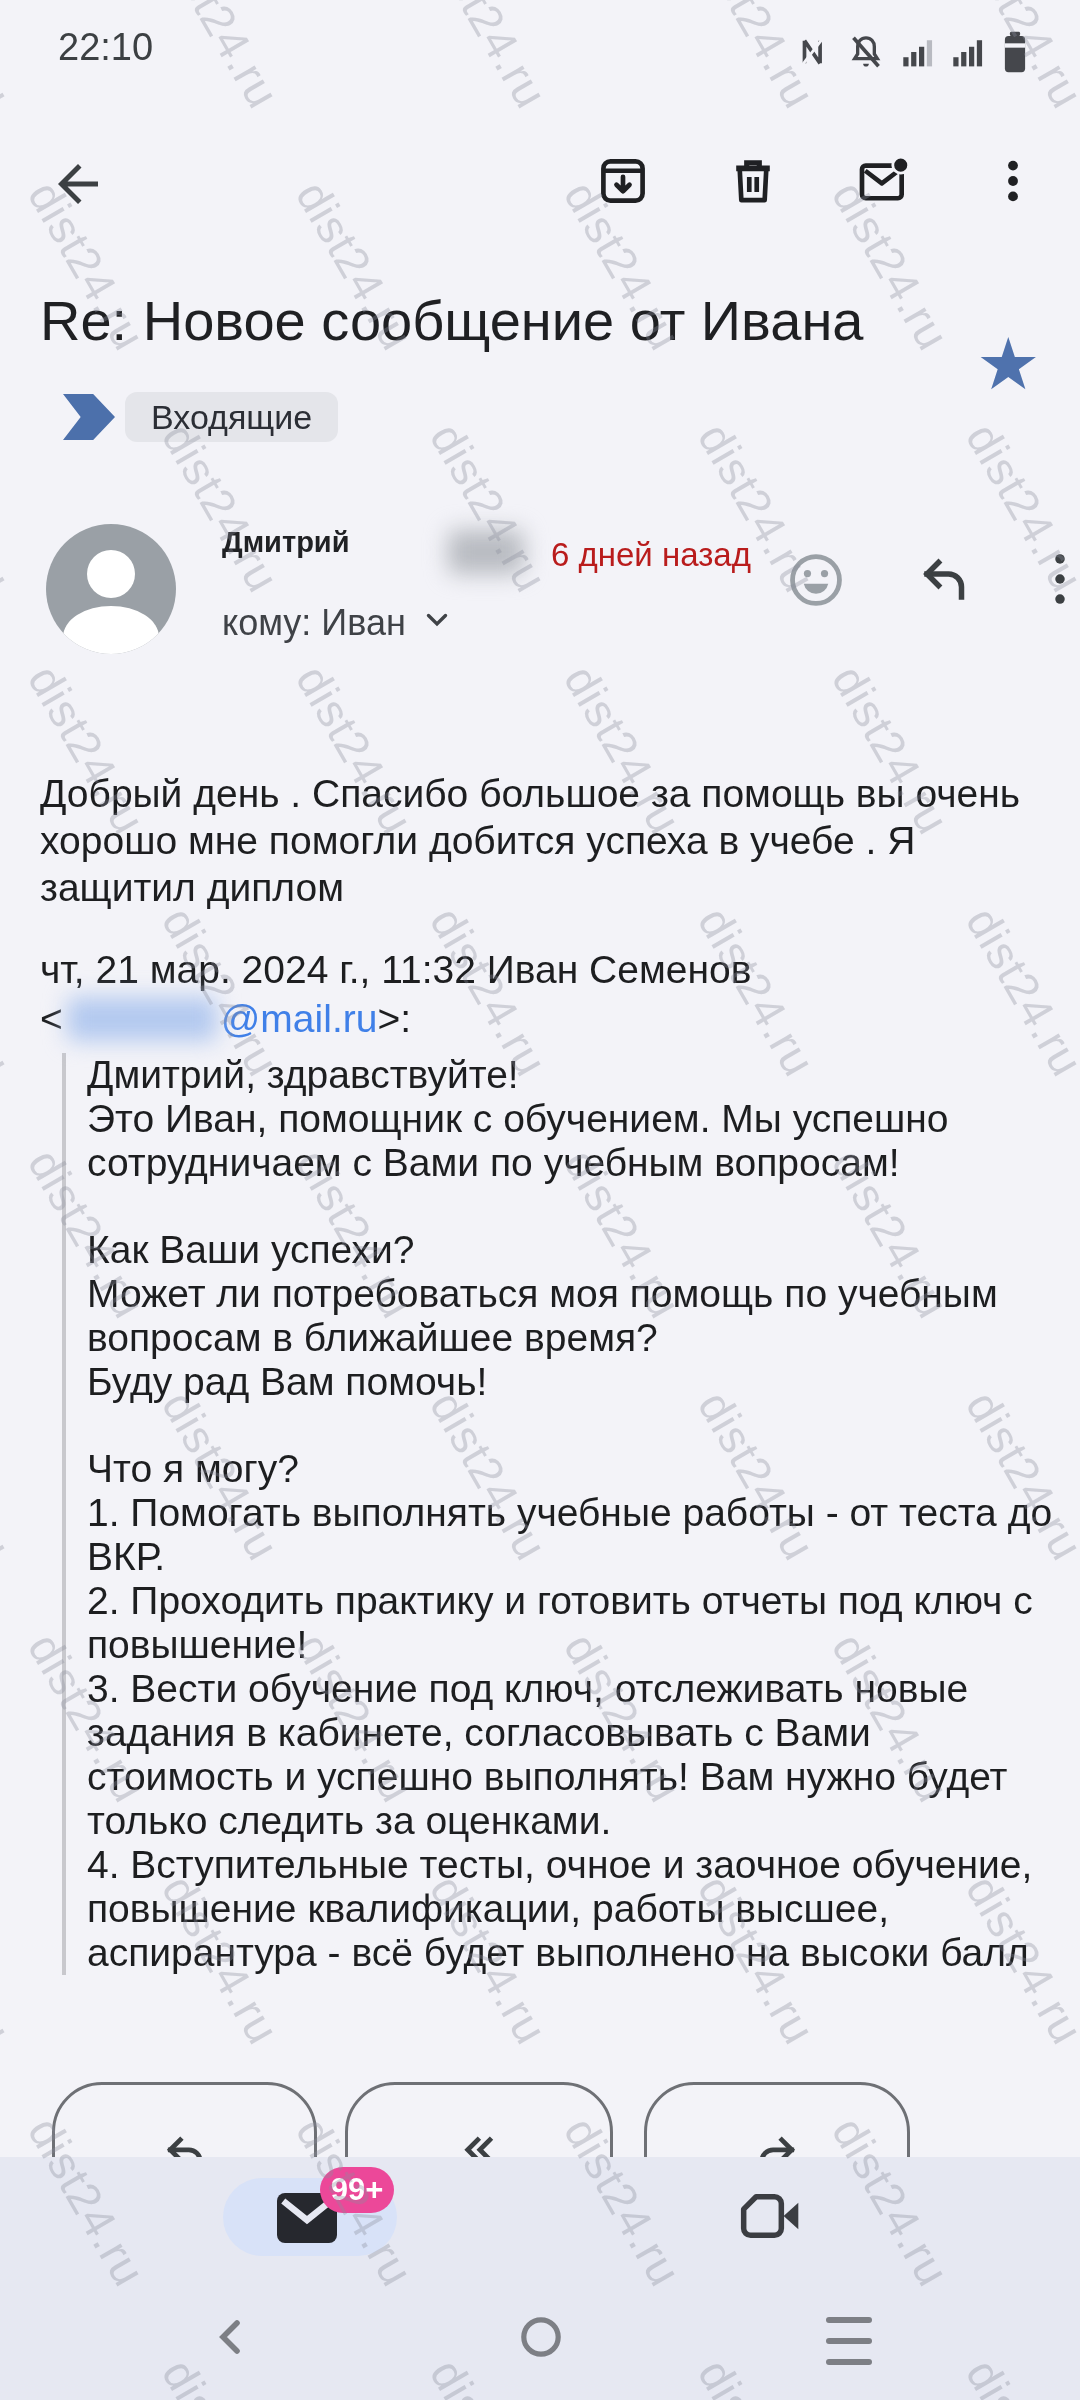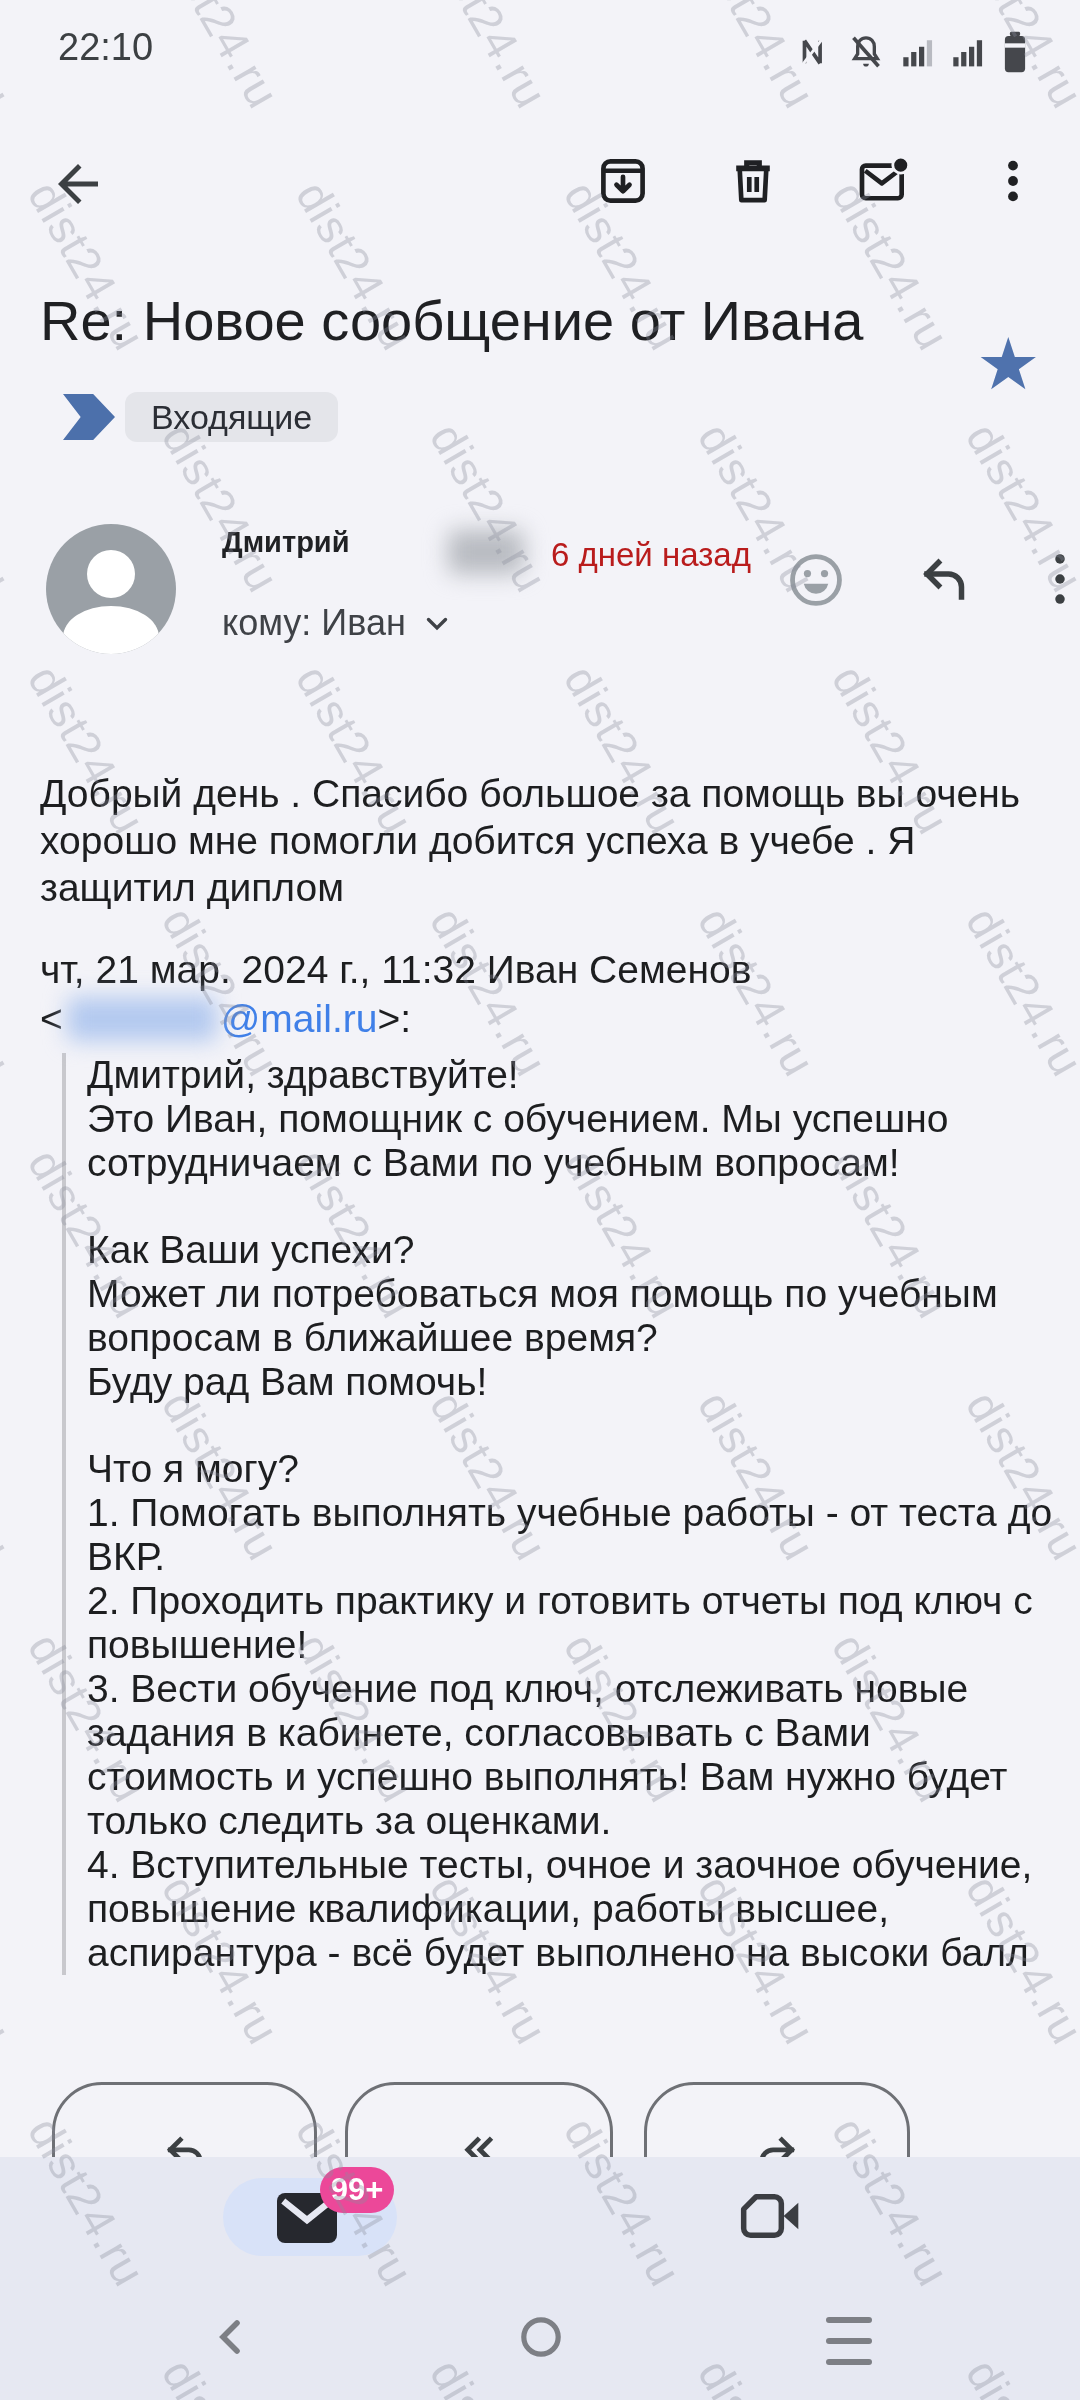--- a/index.html
+++ b/index.html
@@ -43,21 +43,21 @@
   .av-head { position:absolute; left:41px; top:26px; width:48px; height:48px; border-radius:50%; background:#fff; }
   .av-body { position:absolute; left:17px; top:82px; width:96px; height:62px; border-radius:50%; background:#fff; }
   .sender-name { position:absolute; left:176px; top:2px; font-size:29px; font-weight:bold; color:#202124; }
   .blur-name { position:absolute; left:402px; top:6px; width:76px; height:44px;
      background:#b8bbc1; filter:blur(11px); border-radius:8px; }
   .time-ago { position:absolute; left:505px; top:12px; font-size:33px; color:#b91c1c; }
   .emoji-btn { position:absolute; left:738px; top:24px; width:64px; height:64px; }
   .reply-btn-sm { position:absolute; left:868px; top:26px; width:60px; height:60px; }
   .more-btn-sm { position:absolute; left:988px; top:22px; width:52px; height:66px;
      display:flex; align-items:center; justify-content:center; }
-  .to-row { position:absolute; left:176px; top:78px; display:flex; align-items:center; gap:14px; }
+  .to-row { position:absolute; left:176px; top:78px; display:flex; align-items:flex-start; gap:14px; }
   .to-line { font-size:36px; color:#3f4247; }
 
   
   .email-body { position:absolute; top:770px; left:40px; right:34px; color:#1d1e20; z-index:2; }
   .body-line { font-size:39px; line-height:47px; white-space:pre; }
   .sp36 { height:36px; }
   .qhead { font-size:39px; line-height:46px; }
   .email-line { font-size:39px; height:52px; display:flex; align-items:center; }
   .blur-email { display:inline-block; width:150px; height:44px; margin:0 4px;
      background:#b3c9ef; filter:blur(11px); border-radius:6px; }

